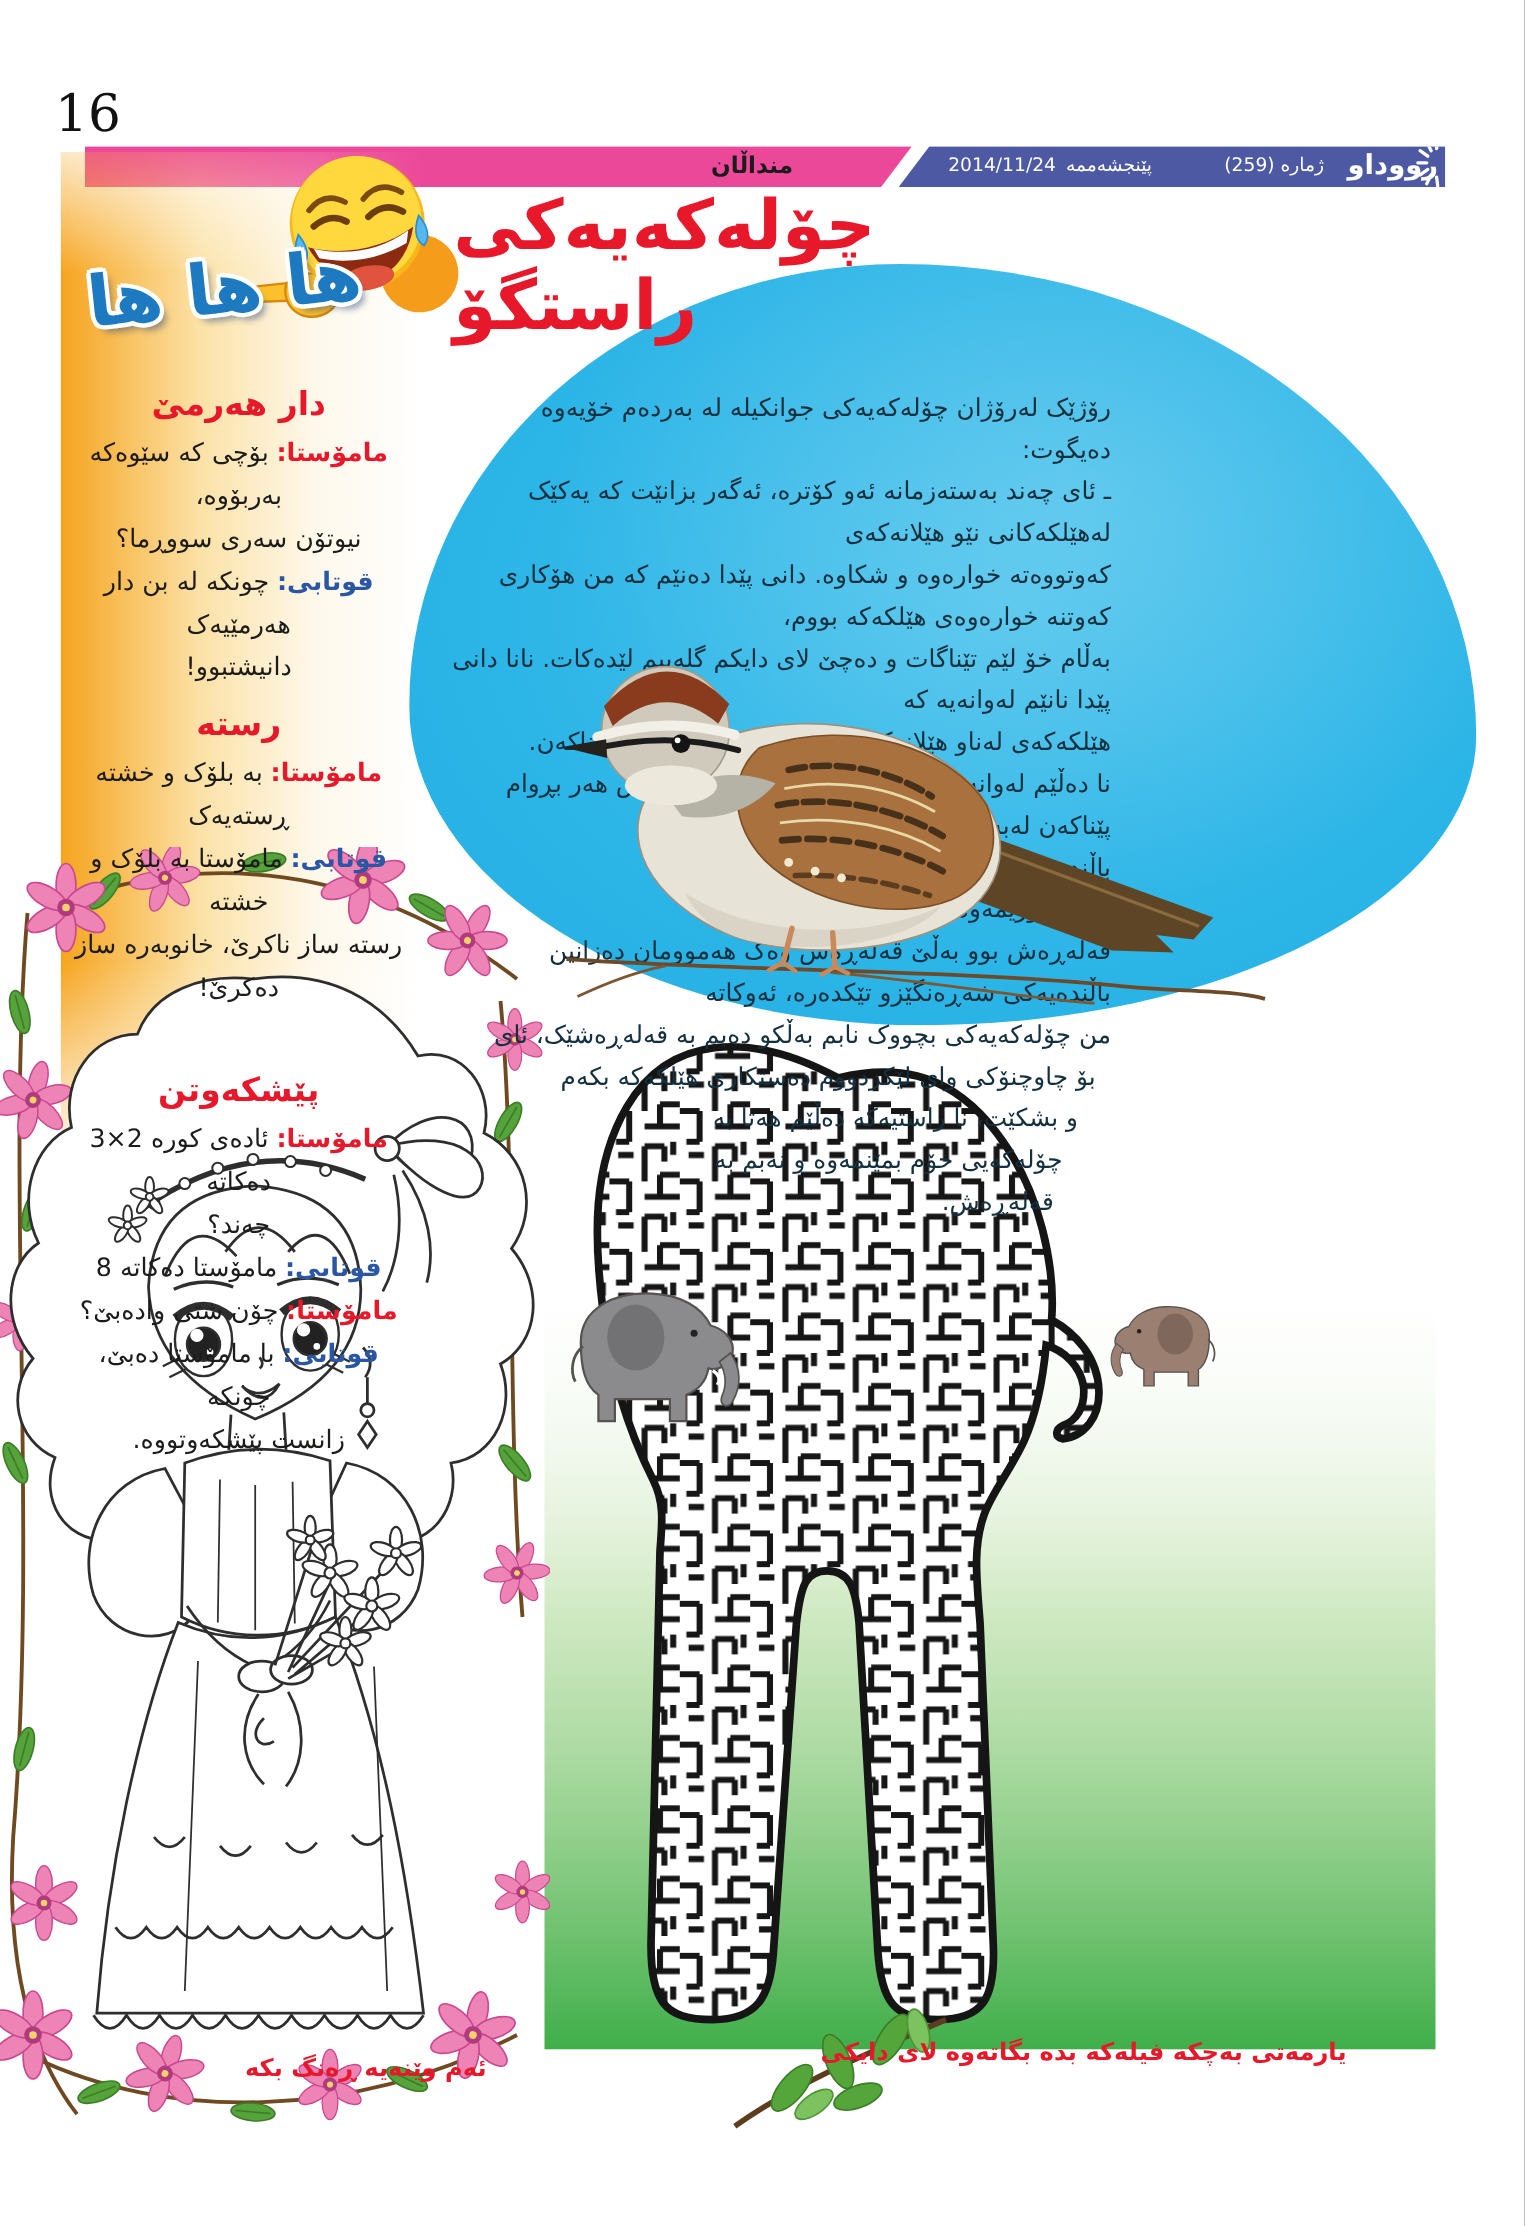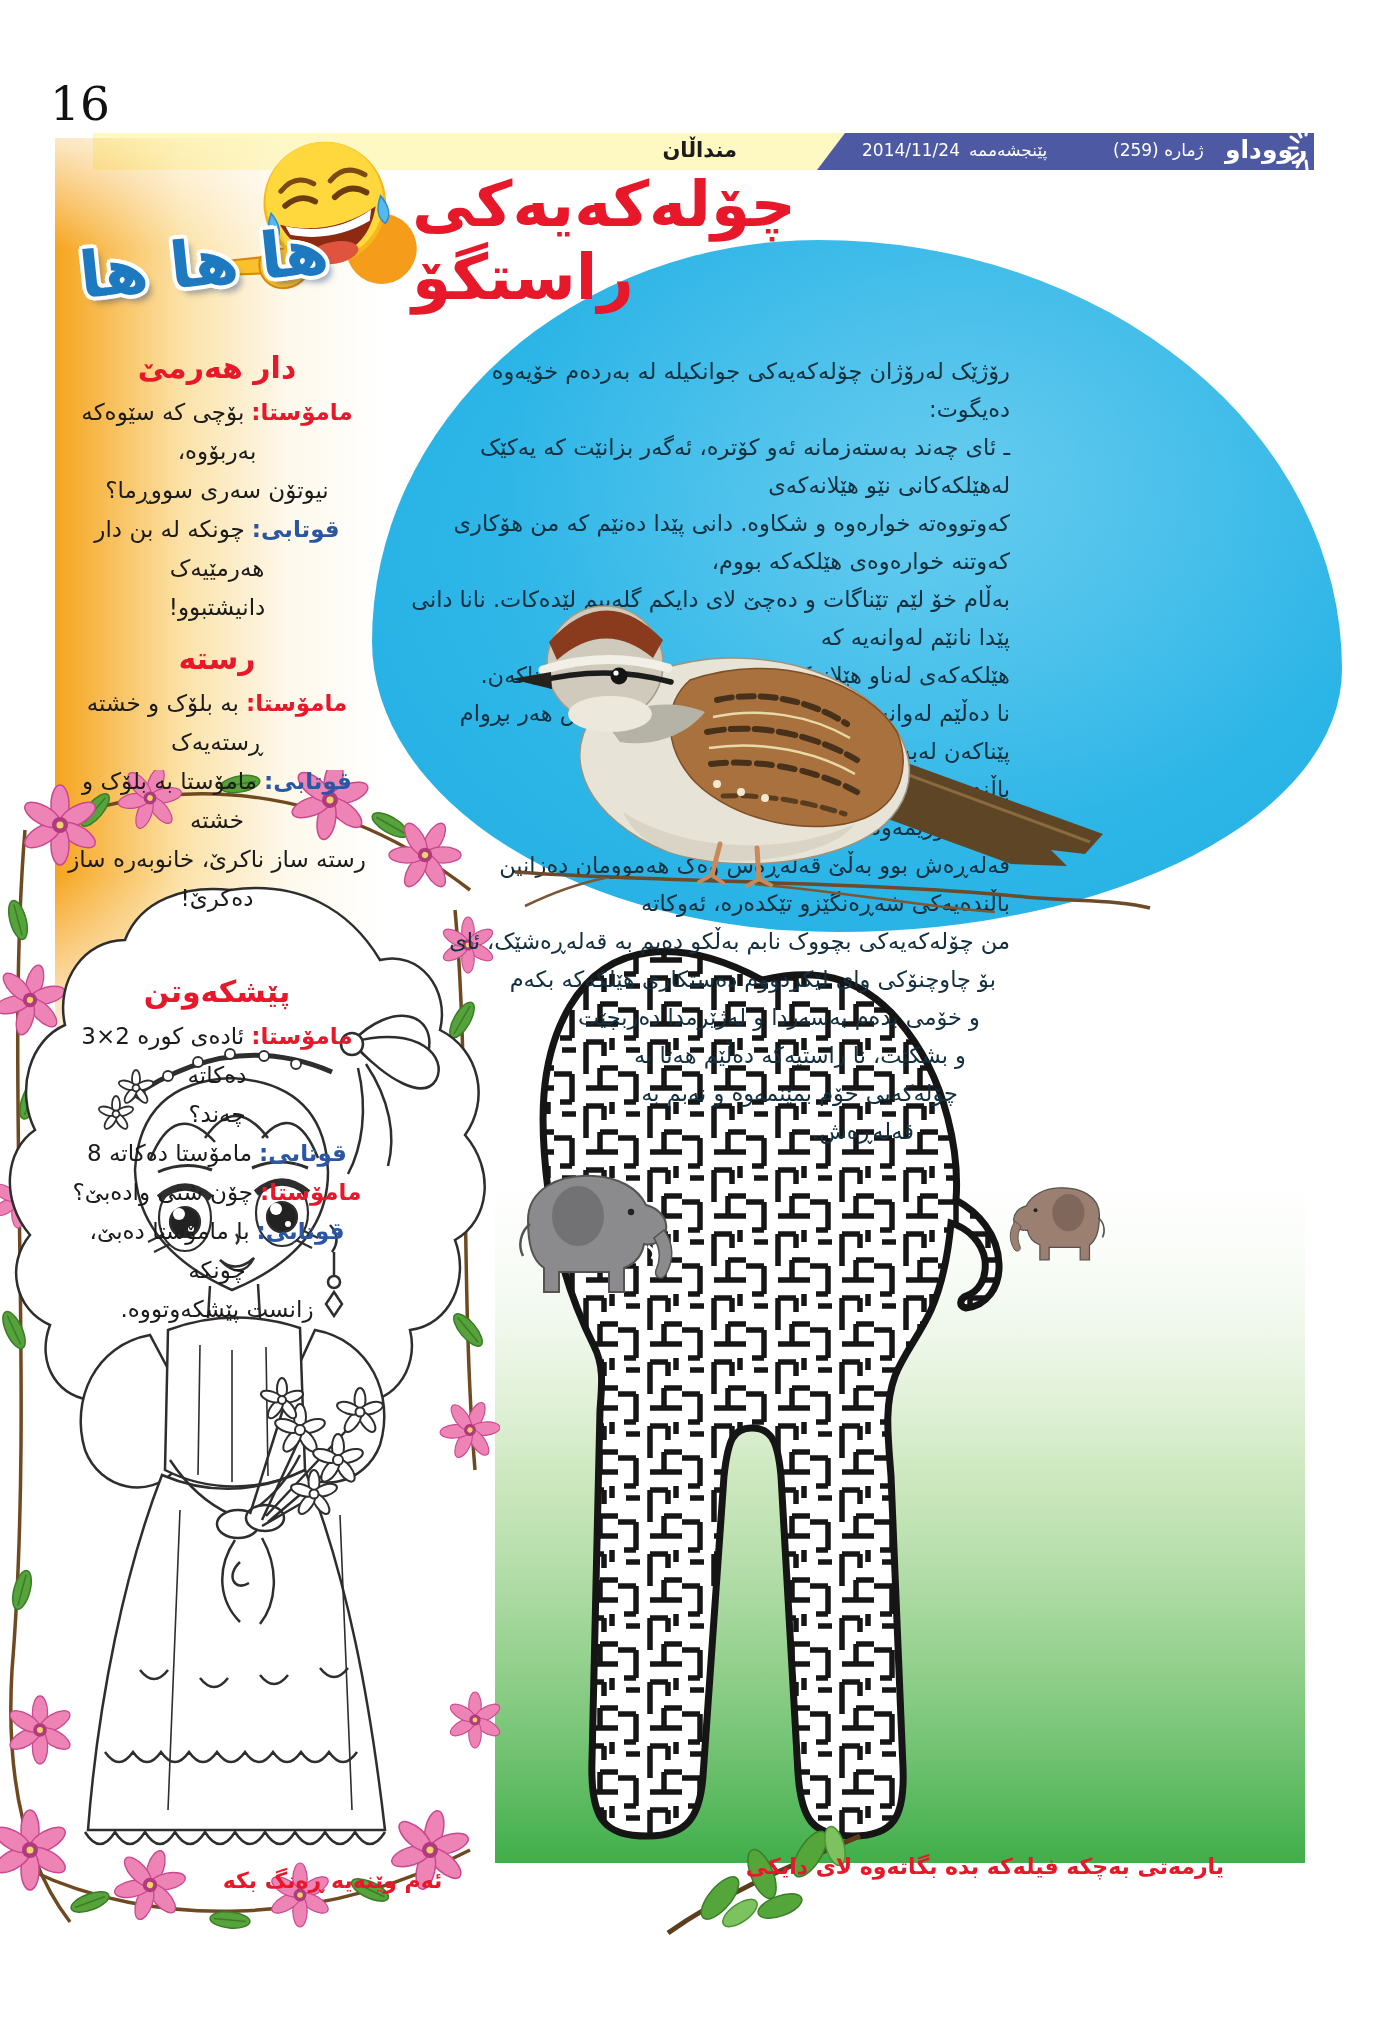--- a/index.html
+++ b/index.html
@@ -9,22 +9,22 @@
     background:#ffffff; overflow:hidden;
     font-family:"DejaVu Sans", sans-serif;
     direction:rtl;
   }
   
   .page-number {
     position:absolute; left:50px; top:76px; font-family:"DejaVu Serif", serif;
     font-size:47px; color:#111; direction:ltr;
   }
   .bar-gray {
-    position:absolute; left:93px; top:133px; width:752px; height:37px;
-    background:#fef9c3;
+    position:absolute; left:77px; top:133px; width:752px; height:37px;
+    background:#ec4899;
     clip-path:polygon(0 0,100% 0,calc(100% - 28px) 100%,0 100%);
   }
   .bar-gray .section-label {
     position:absolute; right:108px; top:5px; font-size:21px; font-weight:bold; color:#1c1c1c;
   }
   .bar-blue {
     position:absolute; left:817px; top:133px; width:497px; height:37px;
     background:#4d59a3; color:#fff;
     clip-path:polygon(28px 0,100% 0,100% 100%,0 100%);
   }
@@ -127,21 +127,20 @@
     <div>ـ ئای چەند بەستەزمانە ئەو کۆترە، ئەگەر بزانێت کە یەکێک لەهێلکەکانی نێو هێلانەکەی</div>
     <div>کەوتووەتە خوارەوە و شکاوە. دانی پێدا دەنێم کە من هۆکاری کەوتنە خوارەوەی هێلکەکە بووم،</div>
     <div>بەڵام خۆ لێم تێناگات و دەچێ لای دایکم گلەییم لێدەکات. نانا دانی پێدا نانێم لەوانەیە کە</div>
     <div>هێلکەکەی لەناو هێلانەکەدا خستبێت: نا هەر بڕوام پێناکەن.</div>
     <div>نا دەڵێم لەوانەیە بولبولەکە بووبێت، نا ئەمجارەش هەر بڕوام پێناکەن لەبەرئەوەی بولبول بە</div>
     <div>باڵندەیەکی لەسەرخۆ و هێمن ناسراوە.</div>
     <div>نا، نا، دۆزیمەوە دەڵێم:</div>
     <div>قەلەڕەش بوو بەڵێ قەلەڕەش وەک هەموومان دەزانین باڵندەیەکی شەڕەنگێزو تێکدەرە، ئەوکاتە</div>
     <div>من چۆلەکەیەکی بچووک نابم بەڵکو دەبم بە قەلەڕەشێک، ئای</div>
     <div>بۆ چاوچنۆکی وای لێکردووم دەستکاری هێلکەکە بکەم</div>
-    <div>و خۆمی بدەم بەسەردا و لەژێرمدا دەربچێت</div>
     <div>و بشکێت، نا راستیەکە دەڵێم هەتا بە</div>
     <div>چۆلەکەیی خۆم بمێنمەوە و نەبم بە</div>
     <div>قەلەڕەش.</div>
   </div>
 
   <svg class="laugh-emoji" width="210" height="180" viewBox="-48 0 250 185">
     <circle cx="152" cy="150" r="42" fill="#f59c1b"></circle>
     <g>
       <path d="M-40,132 Q-46,141 -39,148 L18,156 Q26,145 19,136 Z" fill="#fbc12d" stroke="#d8880e" stroke-width="2.5"></path>
       <path d="M8,136 C-2,158 16,180 40,176 C58,173 66,158 60,144 C52,128 22,124 8,136 Z" fill="#fbc12d" stroke="#d8880e" stroke-width="2.5"></path>

